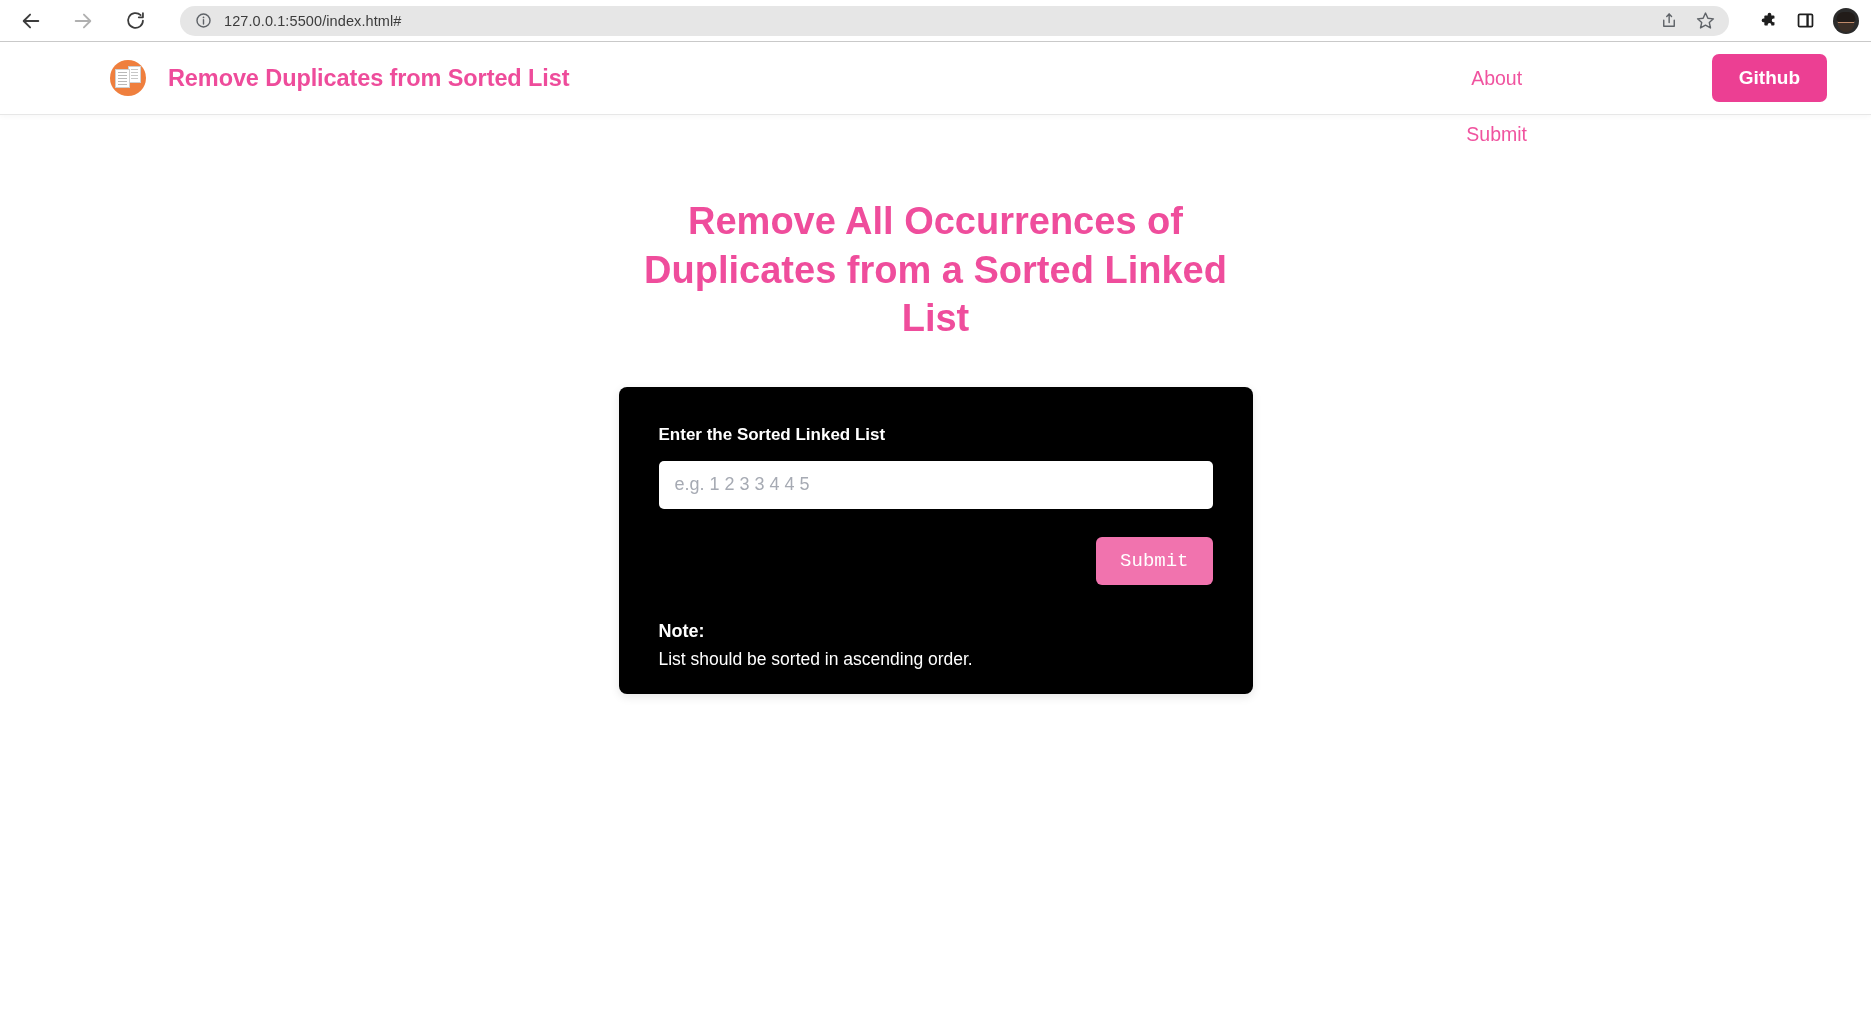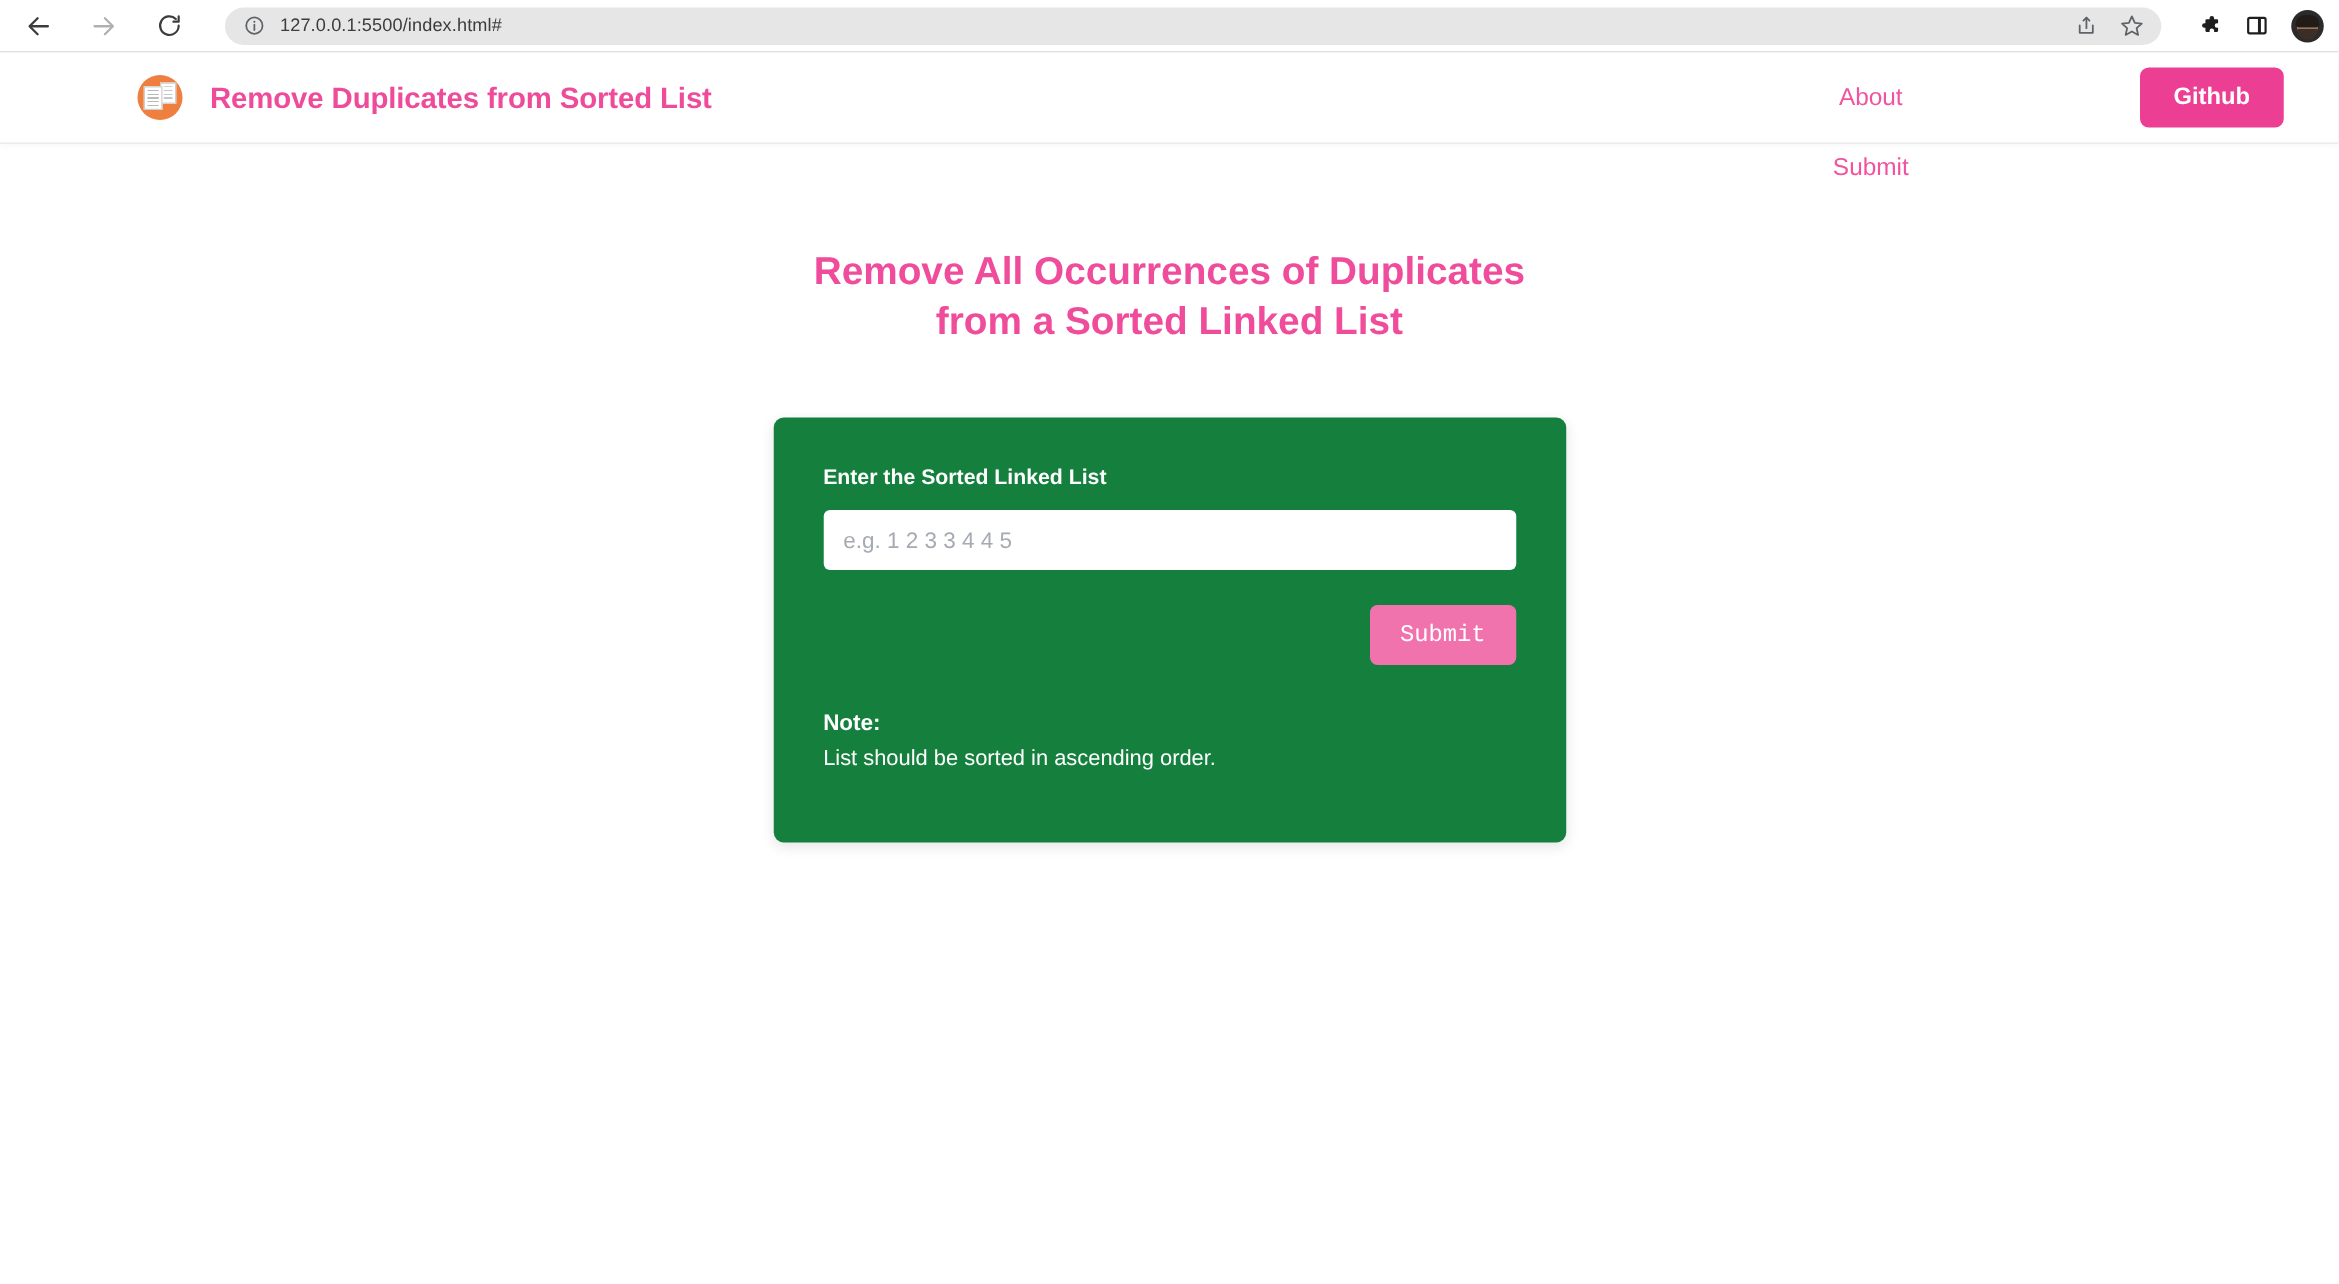--- a/index.html
+++ b/index.html
@@ -222,32 +222,32 @@
   .main {
     padding-top: 83px;
     display: flex;
     flex-direction: column;
     align-items: center;
   }
 
   .page-title {
     width: 630px;
     text-align: center;
-    font-size: 31px;
+    font-size: 38px;
     line-height: 1.28;
     font-weight: bold;
     color: #ef4d9c;
   }
 
   .card {
-    margin-top: 58px;
+    margin-top: 44px;
     width: 634px;
-    background: #15803d;
+    background: #000000;
     border-radius: 8px;
-    padding: 38px 40px 57px 40px;
+    padding: 38px 40px 24px 40px;
     box-shadow: 0 3px 10px rgba(0,0,0,0.10);
   }
 
   .card-label {
     font-size: 17px;
     font-weight: bold;
     color: #ffffff;
     margin-bottom: 16px;
   }
 

